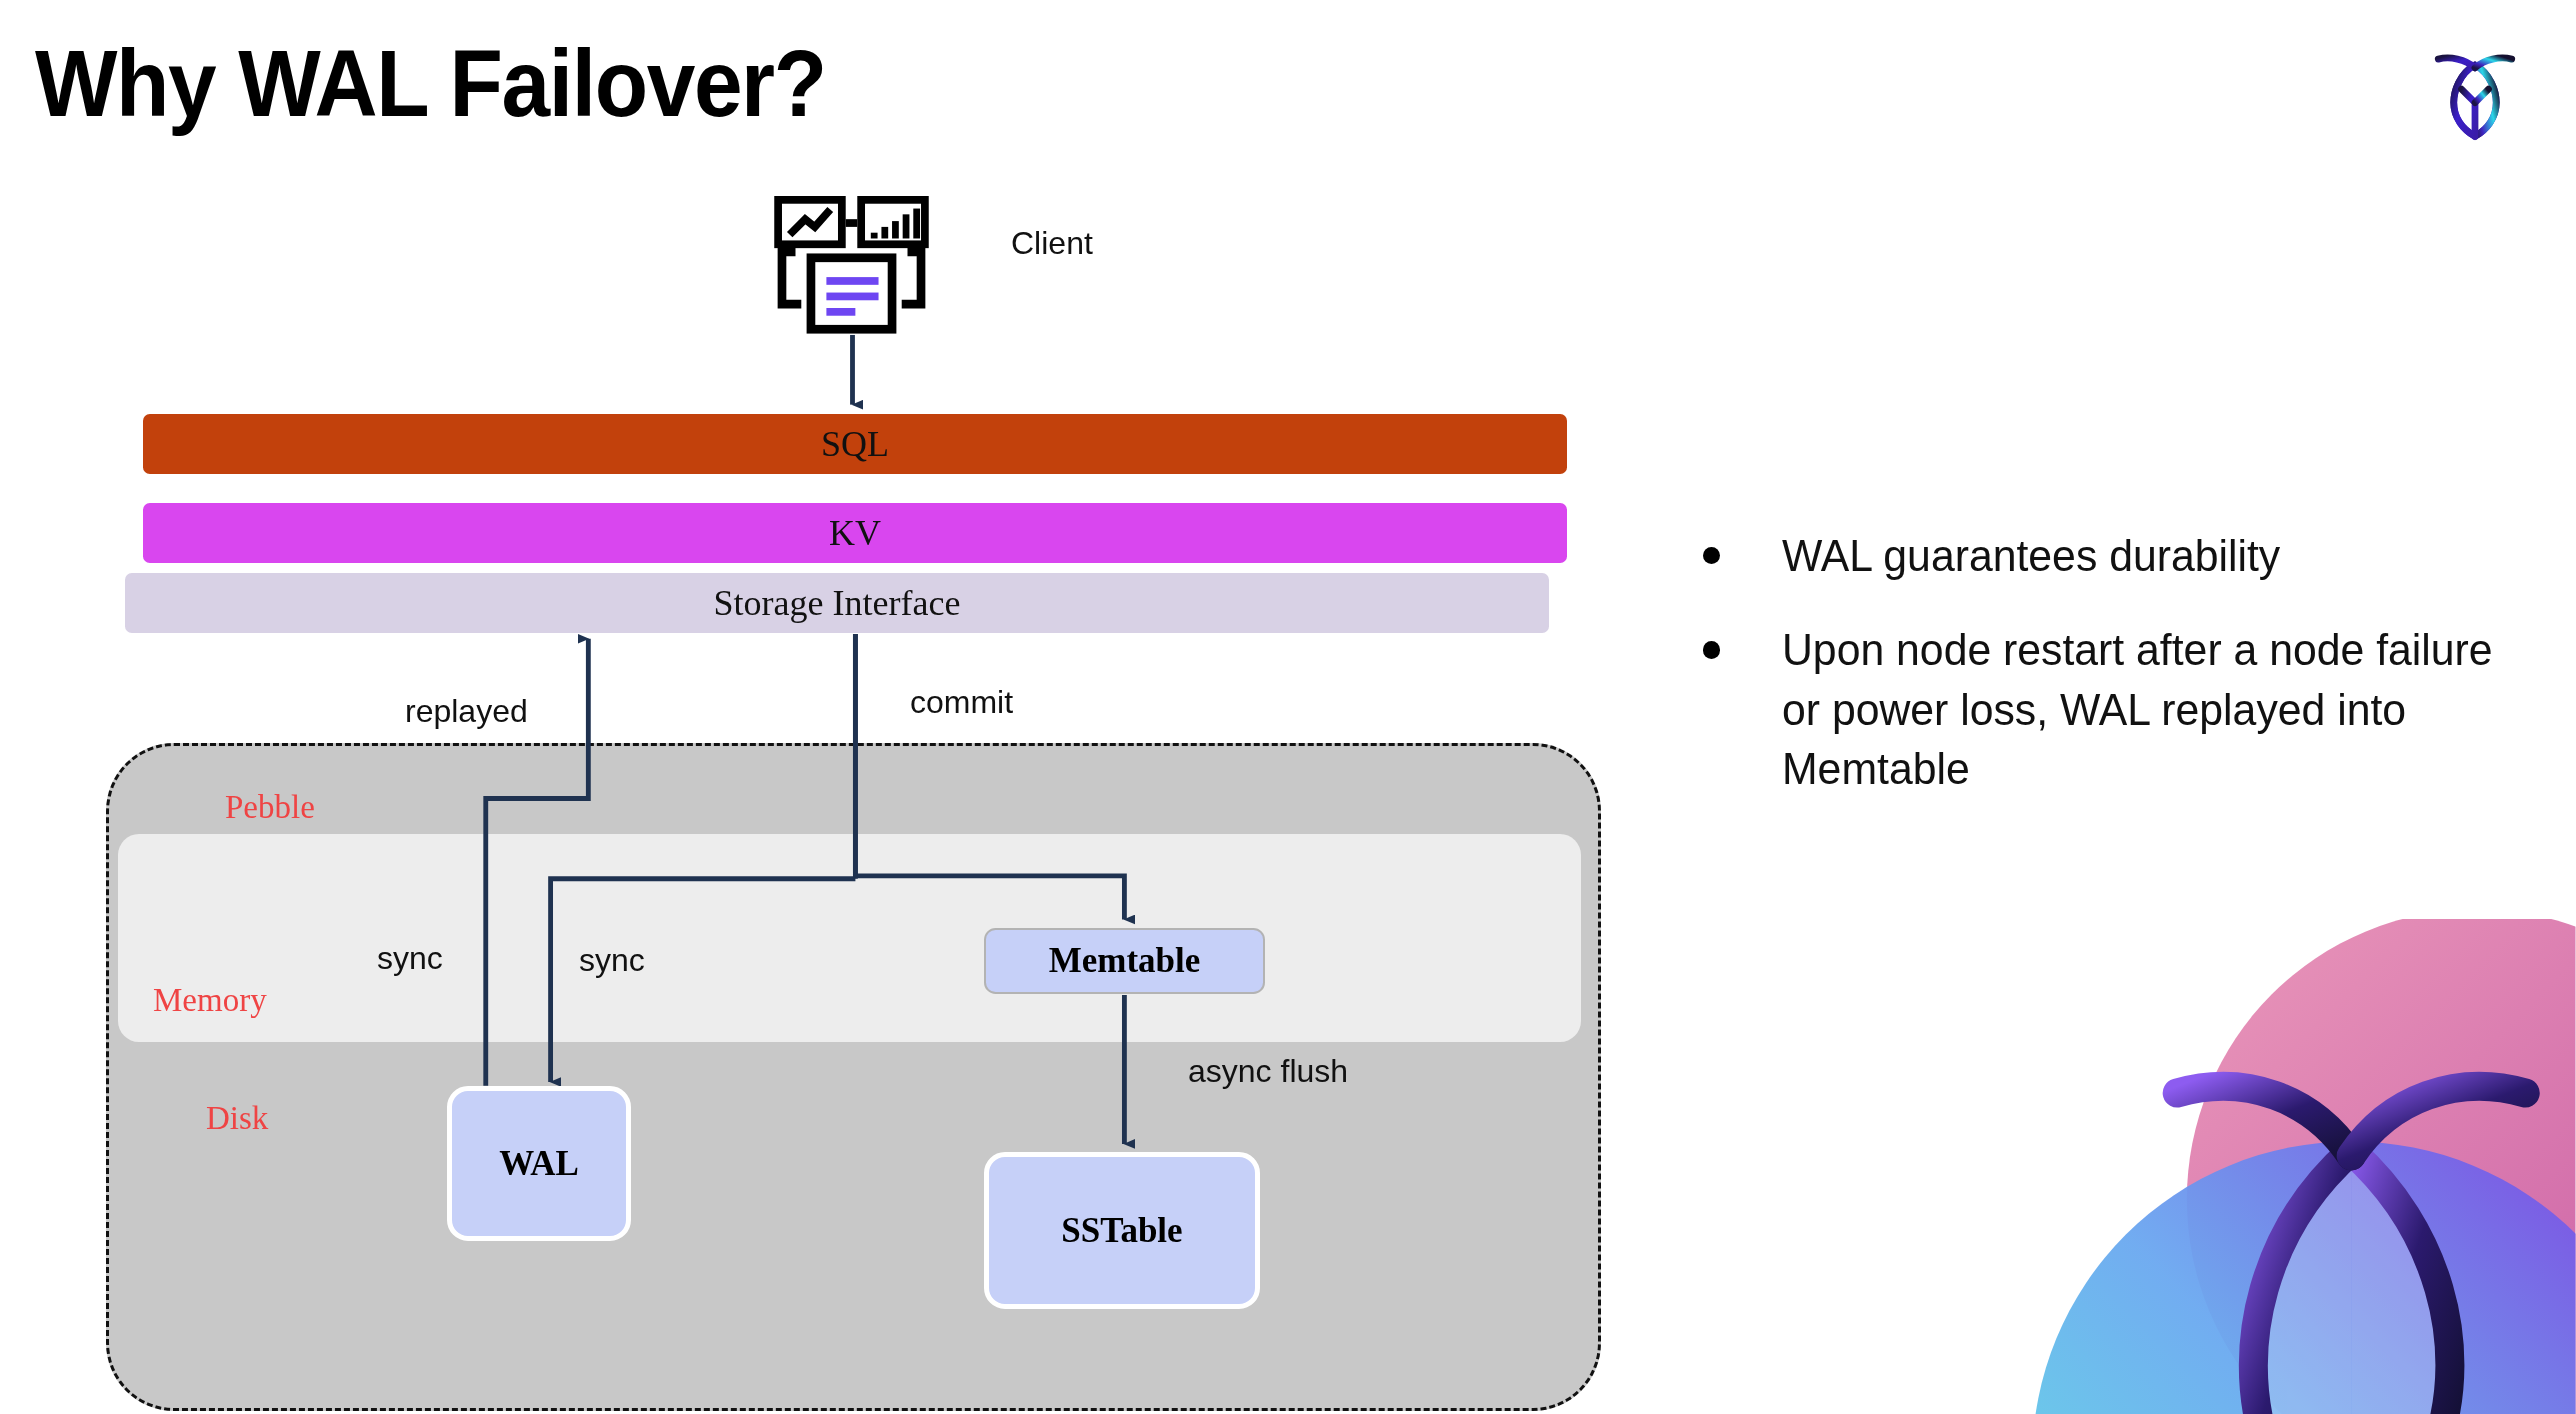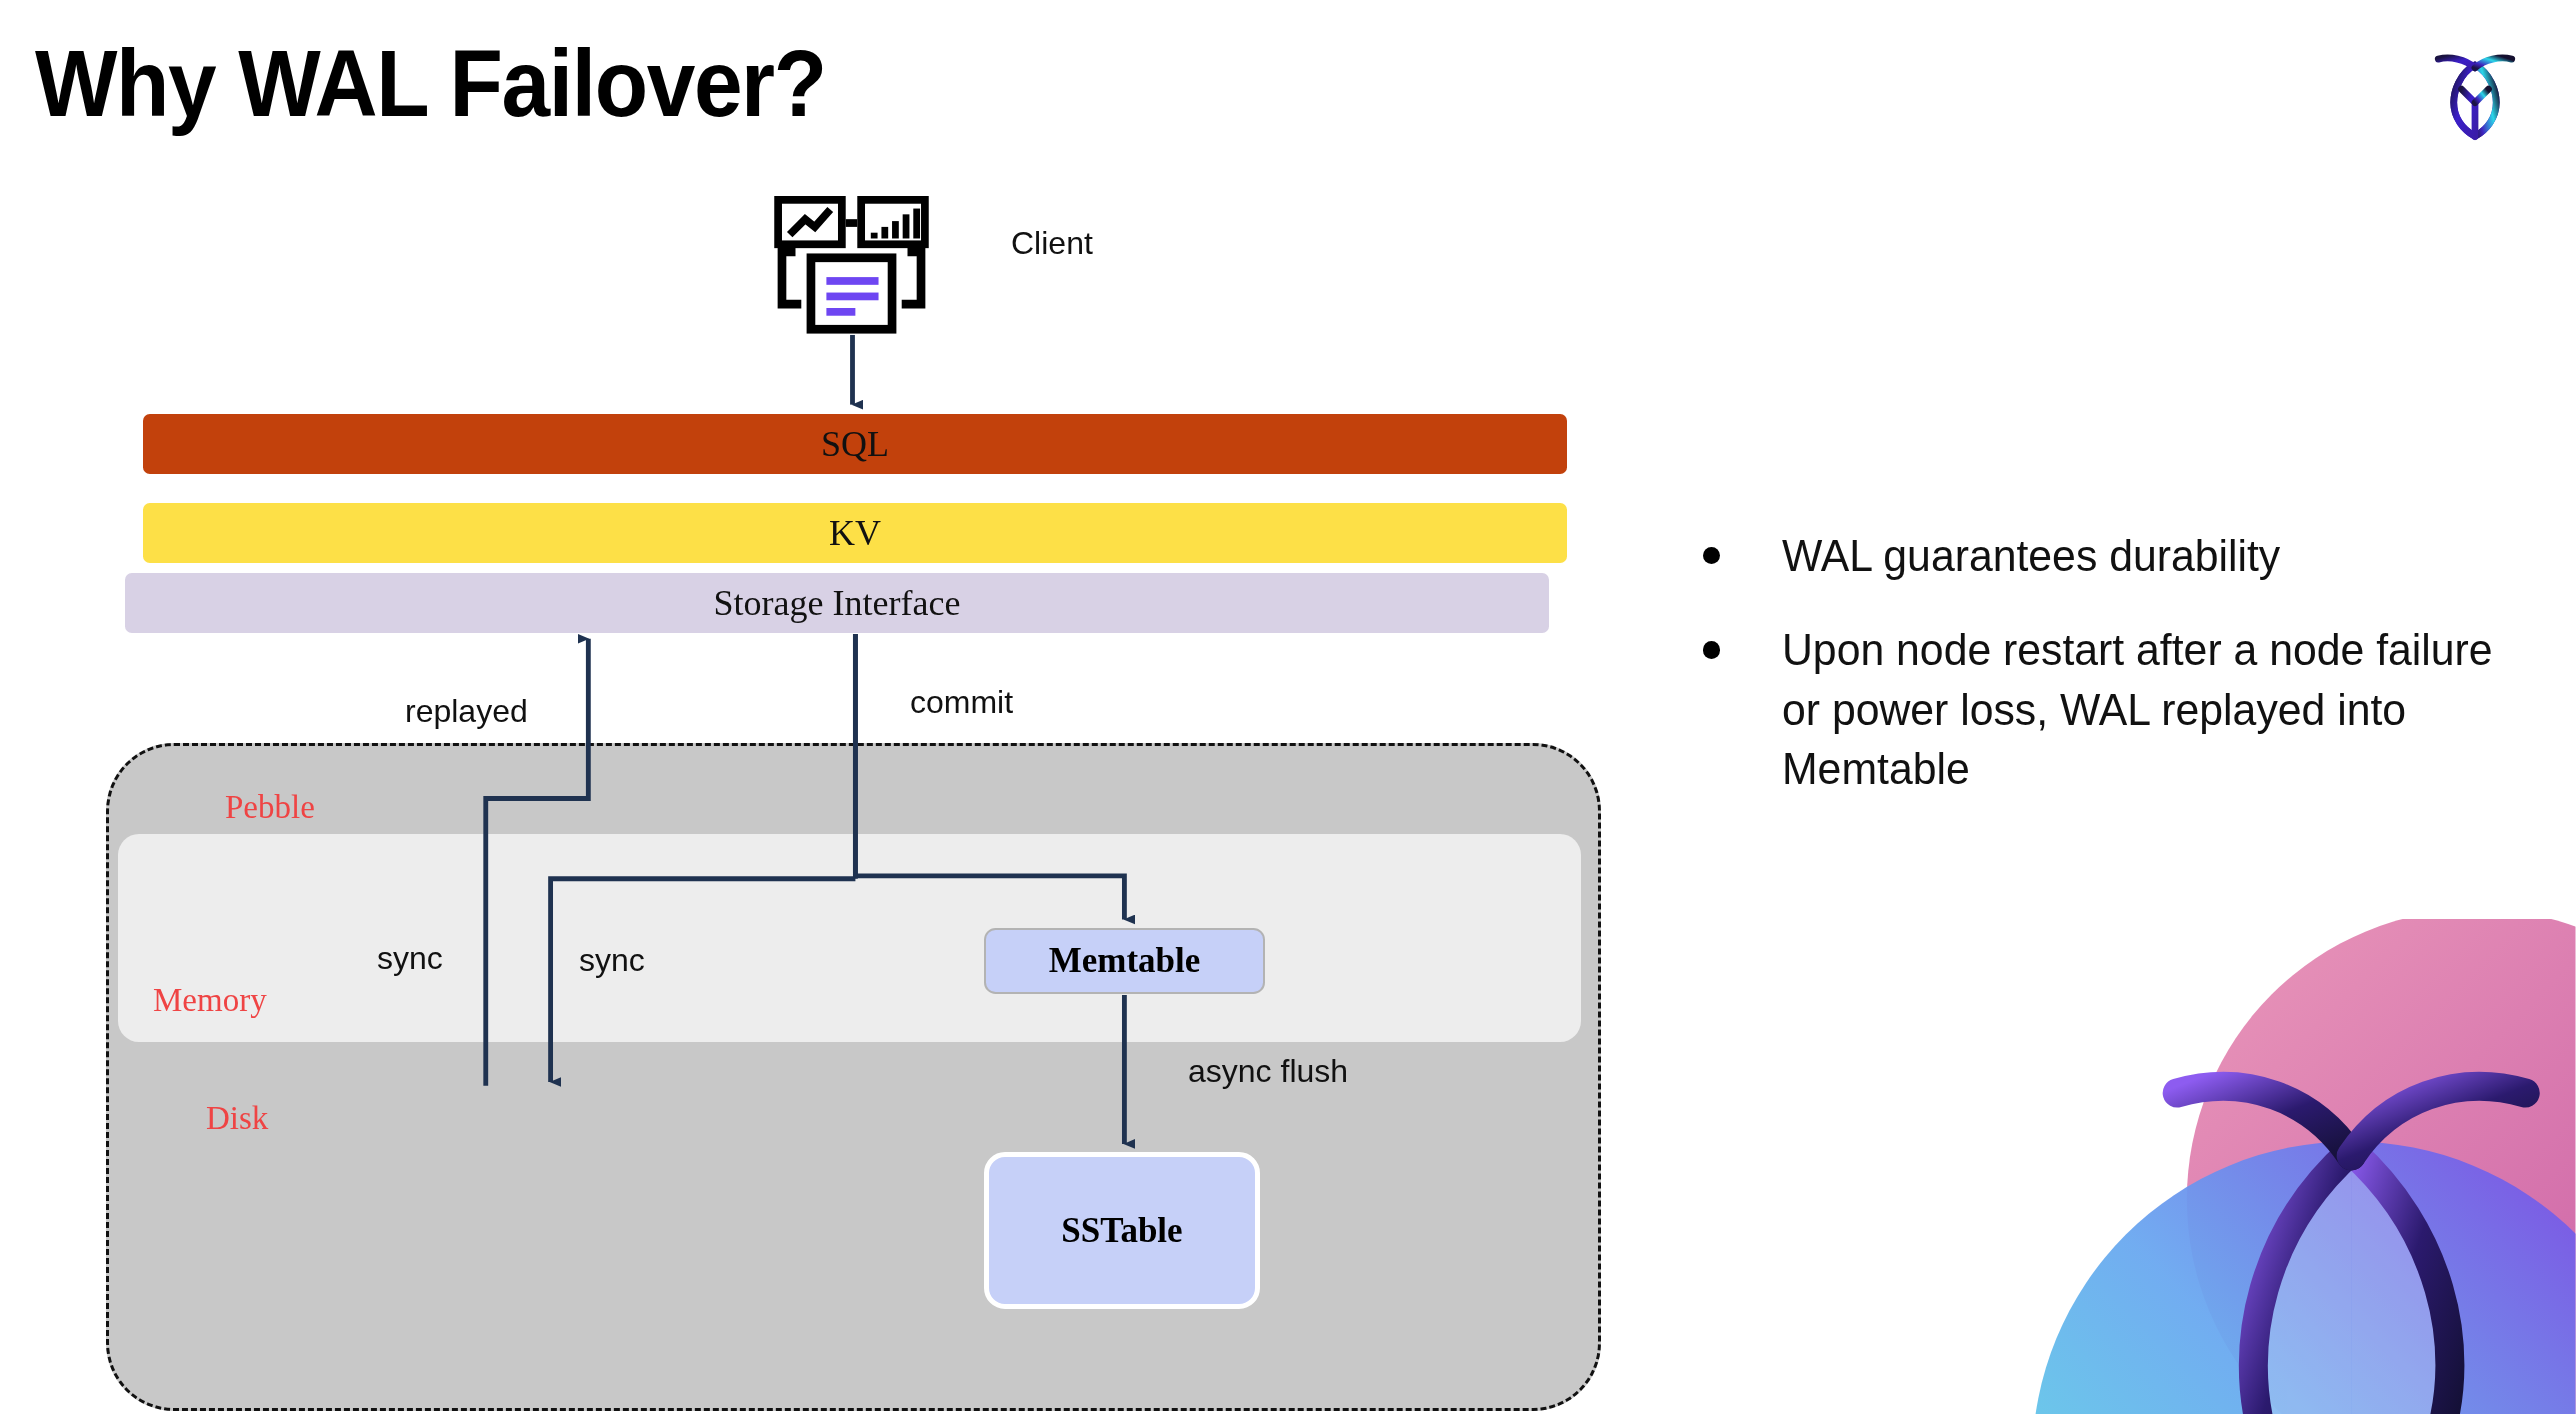--- a/index.html
+++ b/index.html
@@ -29,21 +29,21 @@
   
   #diagram{position:absolute;left:0;top:0;width:1645px;height:1415px;}
   #diagram svg{position:absolute;left:0;top:0;}
 
   .layer-bar{
     position:absolute;height:60px;border-radius:6.8px;
     display:flex;align-items:center;justify-content:center;
     font-family:"Liberation Serif", serif;font-size:36px;color:#111111;
   }
   #bar-sql{left:143px;top:414px;width:1424px;background:#c2410c;}
-  #bar-kv {left:143px;top:503px;width:1424px;background:#fde047;}
+  #bar-kv {left:143px;top:503px;width:1424px;background:#d946ef;}
   #bar-storage{left:125px;top:573px;width:1424px;background:#d8d1e5;}
 
   
   #pebble-container{
     position:absolute;left:106px;top:743px;width:1495px;height:668px;
     background:#c8c8c8;border:3.9px dashed #111111;border-radius:68px;
     box-sizing:border-box;
   }
   #memory-band{
     position:absolute;left:118px;top:834px;width:1463px;height:208px;
@@ -237,20 +237,21 @@
       <span>Storage Interface</span>
     </div>
 
     <div class="edge-label" id="lbl-committed">replayed</div>
     <div class="edge-label" id="lbl-commit">commit</div>
     <div class="edge-label" id="lbl-sync-left">sync</div>
     <div class="edge-label" id="lbl-sync-right">sync</div>
     <div class="edge-label" id="lbl-async-flush">async flush</div>
 
     <div class="node-box" id="node-memtable">Memtable</div>
+    <div class="node-box" id="node-wal">WAL</div>
     <div class="node-box" id="node-sstable">SSTable</div>
   </div>
 
   <div id="bullets">
     <div class="bullet-row">
       <span class="bullet-dot"></span>
       <span class="bullet-text">WAL guarantees durability</span>
     </div>
     <div class="bullet-row">
       <span class="bullet-dot"></span>

